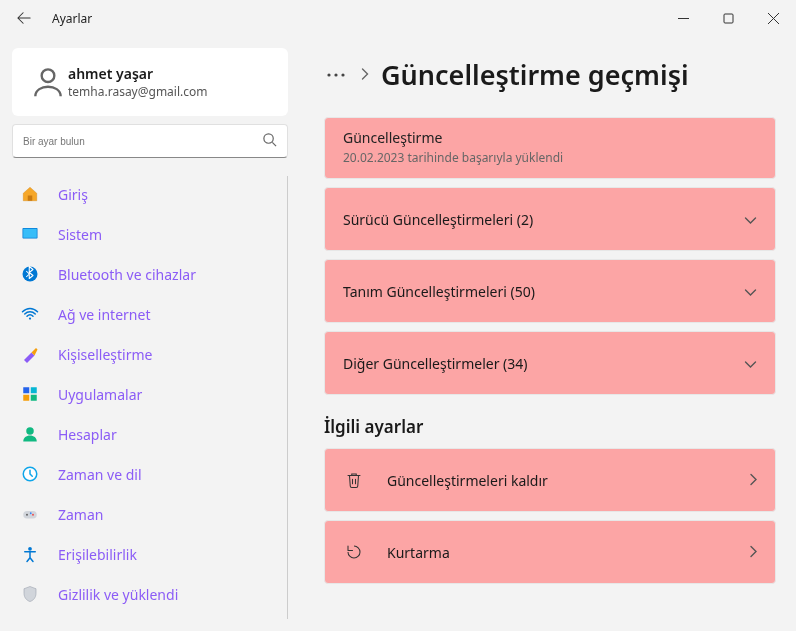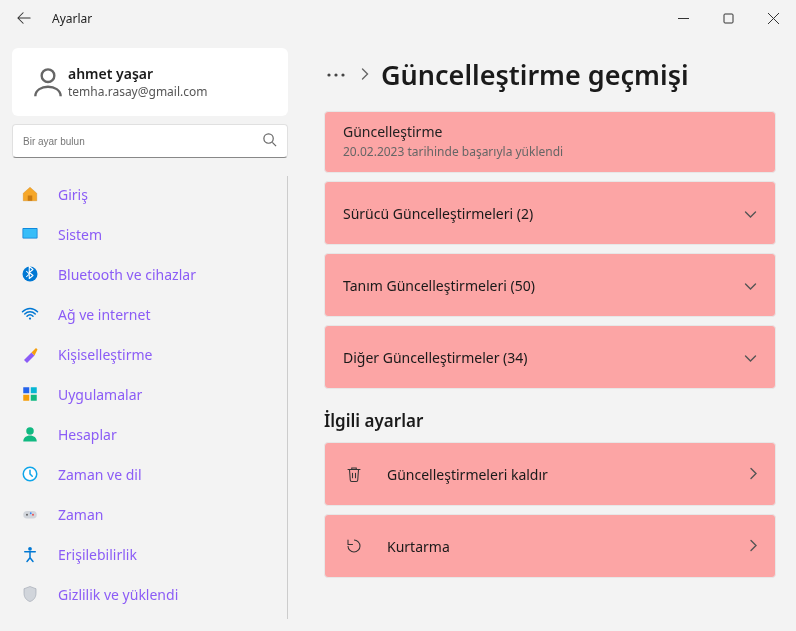--- a/index.html
+++ b/index.html
@@ -91,21 +91,21 @@
       width: 20px; height: 20px;
       display: flex; align-items: center; justify-content: center;
     }
     .nav-label { font-size: 14px; color: #8b5cf6; }
     .main {
       flex: 1;
       padding: 18px 20px 0 24px;
       overflow-y: auto;
       position: relative;
     }
-    .heading-row { display: flex; align-items: center; gap: 12px; margin-bottom: 18px; margin-top: 2px; }
+    .heading-row { display: flex; align-items: center; gap: 12px; margin-bottom: 24px; margin-top: 2px; }
     .ellipsis-btn { color: #444; width: 24px; height: 24px; display: flex; align-items: center; justify-content: center; font-weight: bold; letter-spacing: 1px;}
     .chev-sep { color: #666; }
     .page-title { font-size: 27px; font-weight: 600; }
     .card {
       background: #fca5a5;
       border: 1px solid #e7e7e7;
       border-radius: 4px;
       margin-bottom: 8px;
     }
     .info-card { padding: 10px 18px 12px 18px; }

